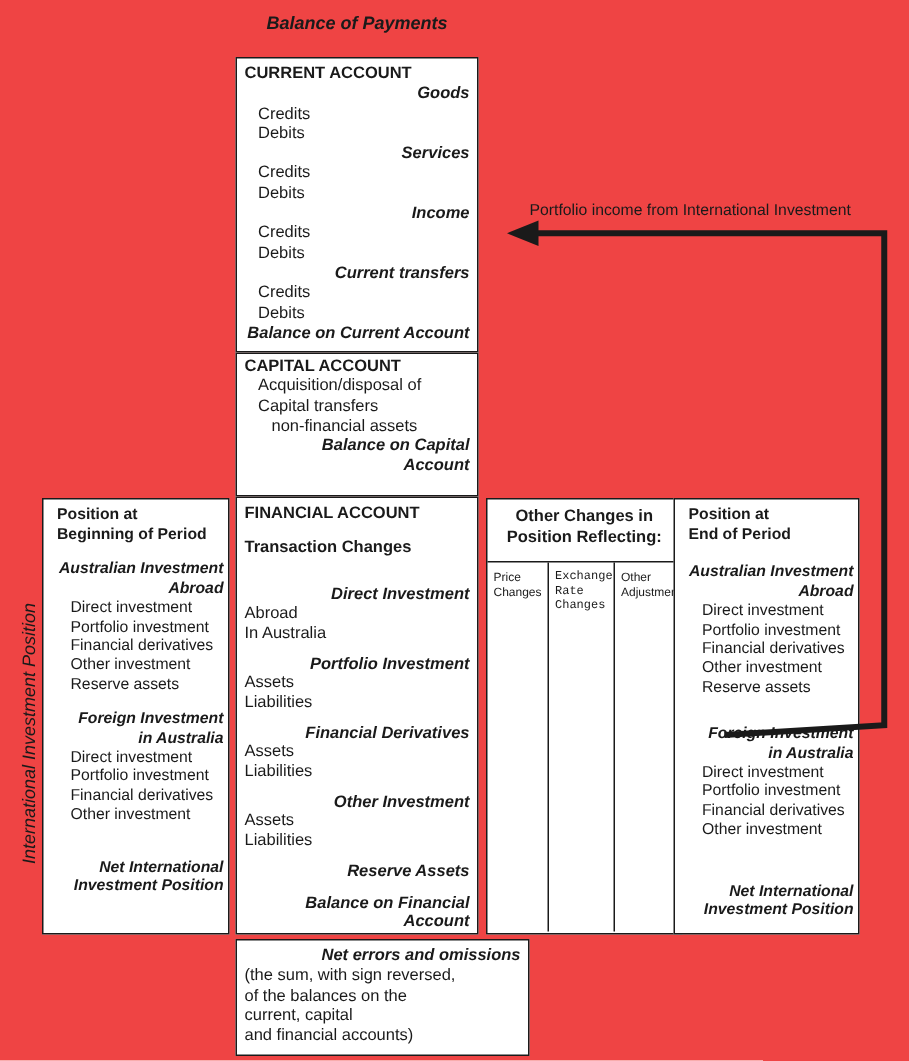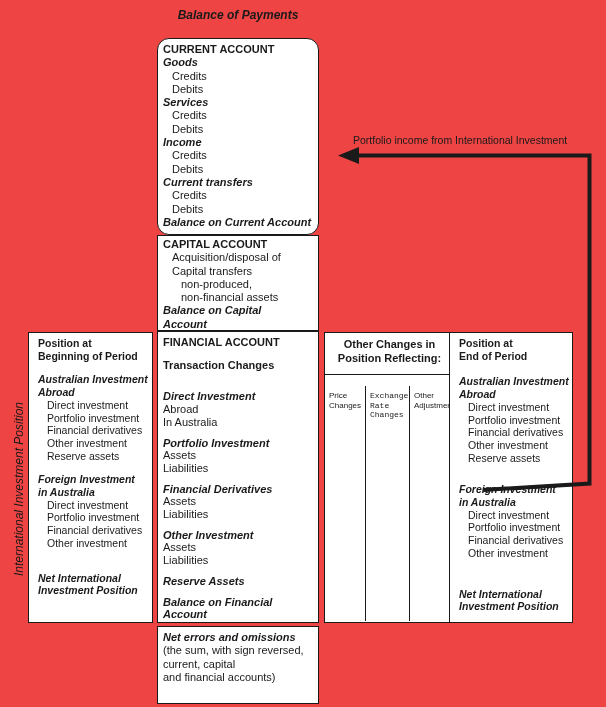--- a/index.html
+++ b/index.html
@@ -6,52 +6,52 @@
   html,body { background:#ffffff; }
   .canvas {
     position:relative; width:606px; height:707px; background:#ef4444;
     font-family:"Liberation Sans", sans-serif; color:#1a1a1a; overflow:hidden;
   }
   .title {
     position:absolute; left:157px; top:8px; width:162px; text-align:center;
     font-size:12px; font-weight:bold; font-style:italic; white-space:nowrap;
   }
   .box { position:absolute; border:1.5px solid #1a1a1a; background:#ffffff; }
-  #box-current   { left:157px; top:38px;  width:162px; height:197px; padding:4px 5px;border-radius:12px; }
+  #box-current   { left:157px; top:38px;  width:162px; height:197px; padding:4px 5px; }
   #box-capital   { left:157px; top:235px; width:162px; height:96px;  padding:2px 5px; }
   #box-financial { left:157px; top:331px; width:162px; height:292px; padding:4px 5px; }
-  #box-errors    { left:157px; top:626px; width:162px; height:78px;  padding:4px 5px; }
+  #box-errors    { left:157px; top:626px; width:196px; height:78px;  padding:4px 5px; }
   #box-begin     { left:28px;  top:332px; width:125px; height:291px; padding:4px 3px 4px 9px; }
   #box-other     { left:324px; top:332px; width:131px; height:291px; padding:0; }
   #box-end       { left:449px; top:332px; width:124px; height:291px; padding:4px 3px 4px 9px; }
 
   .ln { font-size:11px; line-height:13.3px; white-space:nowrap; }
   #box-financial .ln { line-height:12.7px; }
   #box-begin .ln, #box-end .ln { font-size:10.5px; line-height:12.7px; }
   .s-b  { font-weight:bold; }
-  .s-bi { font-weight:bold; font-style:italic; }
+  .s-bi { font-weight:bold; font-style:italic;text-align:right; }
   .s-sm { font-size:8px; line-height:9.5px; }
   .lv1 { padding-left:9px; }
   .lv2 { padding-left:18px; }
   .gap1 { margin-top:8px; }
   .gap2 { margin-top:10px; }
   .gap3 { margin-top:19px; }
   .gap4 { margin-top:22px; }
   #box-begin .gap1 { margin-top:11px; }
   #box-begin .gap4 { margin-top:22px; }
   #box-end .gap1 { margin-top:13px; }
   #box-end .gap2 { margin-top:19px; }
   #box-end .gap4 { margin-top:28px; }
 
   .oc-header {
     height:42px; border-bottom:1px solid #1a1a1a; text-align:center;
     padding-top:5px; font-size:11px; font-weight:bold; line-height:13.5px;
   }
   .oc-cols { display:flex; height:246px; }
-  .oc-col { width:41px; border-right:1px solid #1a1a1a; padding:5px 2px 0 4px; overflow:hidden;margin-top:11px; }
+  .oc-col { width:41px; border-right:1px solid #1a1a1a; padding:5px 2px 0 4px; overflow:hidden; }
   .oc-col.mid { width:44px;font-family:Liberation Mono, monospace; }
   .oc-col.last { width:44px; border-right:none; }
 
   .side-label {
     position:absolute; left:19px; top:489px;
     transform:translate(-50%,-50%) rotate(-90deg);
     font-size:12px; font-style:italic; white-space:nowrap;
   }
   .arrow-svg { position:absolute; left:0; top:0; pointer-events:none; }
   .arrow-label {
@@ -79,21 +79,20 @@
       <div class="ln s-bi">Current transfers</div>
       <div class="ln s-r lv1">Credits</div>
       <div class="ln s-r lv1">Debits</div>
       <div class="ln s-bi">Balance on Current Account</div>
     </div>
 
   <div class="box" id="box-capital">
       <div class="ln s-b">CAPITAL ACCOUNT</div>
       <div class="ln s-r lv1">Acquisition/disposal of</div>
       <div class="ln s-r lv1">Capital transfers</div>
-      <div class="ln s-r lv2">non-produced,</div>
       <div class="ln s-r lv2">non-financial assets</div>
       <div class="ln s-bi">Balance on Capital</div>
       <div class="ln s-bi">Account</div>
     </div>
 
   <div class="box" id="box-financial">
       <div class="ln s-b">FINANCIAL ACCOUNT</div>
       <div class="ln s-b gap2">Transaction Changes</div>
       <div class="ln s-bi gap3">Direct Investment</div>
       <div class="ln s-r">Abroad</div>
@@ -108,20 +107,21 @@
       <div class="ln s-r">Assets</div>
       <div class="ln s-r">Liabilities</div>
       <div class="ln s-bi gap1">Reserve Assets</div>
       <div class="ln s-bi gap1">Balance on Financial</div>
       <div class="ln s-bi">Account</div>
     </div>
 
   <div class="box" id="box-errors">
       <div class="ln s-bi">Net errors and omissions</div>
       <div class="ln s-r">(the sum, with sign reversed,</div>
+      <div class="ln s-r">of the balances on the</div>
       <div class="ln s-r">current, capital</div>
       <div class="ln s-r">and financial accounts)</div>
     </div>
 
   <div class="box" id="box-begin">
       <div class="ln s-b">Position at</div>
       <div class="ln s-b">Beginning of Period</div>
       <div class="ln s-bi gap1">Australian Investment</div>
       <div class="ln s-bi">Abroad</div>
       <div class="ln s-r lv1">Direct investment</div>

